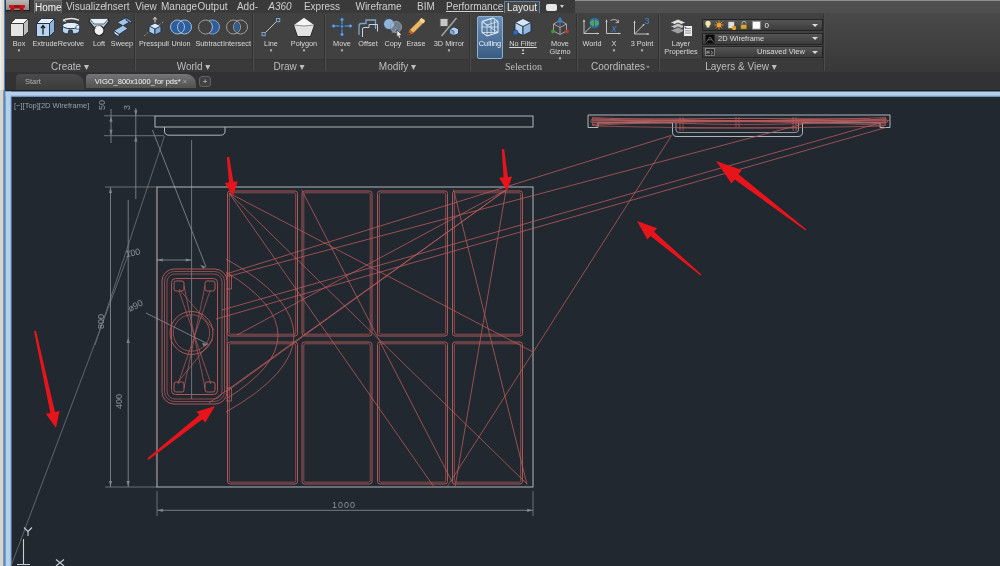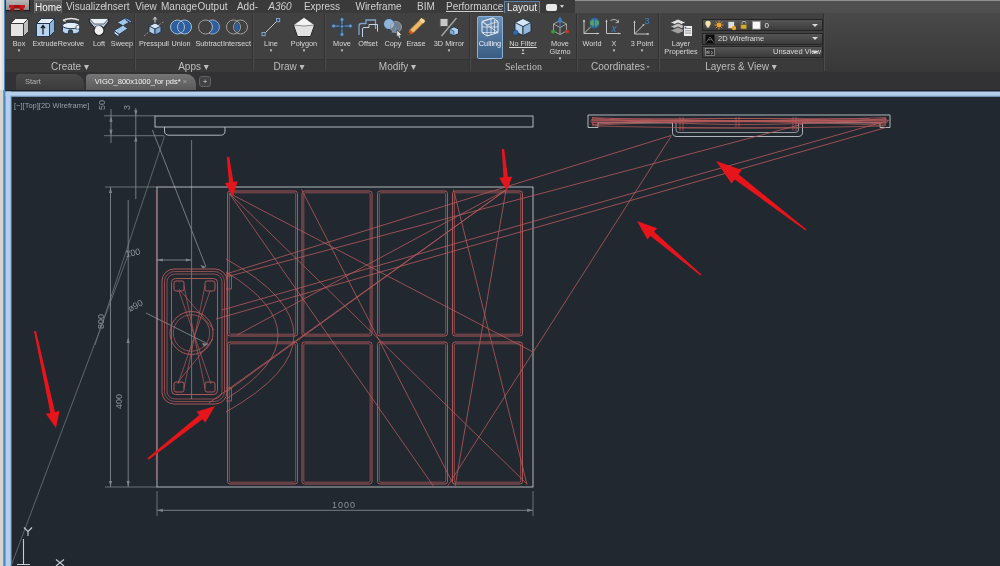--- a/index.html
+++ b/index.html
@@ -38,21 +38,21 @@
   <div class="tab" style="left:446px;width:50px;text-decoration:underline;">Performance</div>
   <div class="tab" style="left:504px;width:34px;height:11px;line-height:11px;top:1px;border:1px solid #5d82a6;background:#474747;color:#eee;">Layout</div>
   <div style="position:absolute;left:546px;top:4px;width:11px;height:7px;background:#e8e8e8;border-radius:2px;"></div>
   <div style="position:absolute;left:560px;top:5px;width:0;height:0;border-left:2.5px solid transparent;border-right:2.5px solid transparent;border-top:3px solid #cfcfcf;"></div>
 </div>
 <div id="ribbon"></div>
 <div style="position:absolute;left:0;top:0;width:3.5px;height:90px;background:linear-gradient(90deg,#f0eeec,#d8d5cf);z-index:5;"></div>
 <div style="position:absolute;left:3.5px;top:0;width:1.8px;height:90px;background:#4a8ac8;z-index:5;"></div>
 <div id="labelrow">
   <div class="plabel" style="left:6px;width:128px;">Create ▾</div>
-  <div class="plabel" style="left:134px;width:119px;">Apps ▾</div>
+  <div class="plabel" style="left:134px;width:119px;">World ▾</div>
   <div class="plabel" style="left:253px;width:72px;">Draw ▾</div>
   <div class="plabel" style="left:325px;width:145px;">Modify ▾</div>
   <div class="plabel" style="left:470px;width:107px;font-family:Liberation Serif, serif;">Selection</div>
   <div class="plabel" style="left:577px;width:82px;">Coordinates</div>
   <div class="plabel" style="left:638px;width:20px;font-size:6px;">»</div>
   <div class="plabel" style="left:659px;width:164px;">Layers &amp; View ▾</div>
 </div>
 <div id="icons">
 
 <div class="btn" style="left:-1px;"><svg width="24" height="22" viewBox="0 0 24 22">
@@ -215,37 +215,37 @@
         <path d="M1,8.5 L5,3 L9,8.5 M3,5.8 L7,5.8" stroke="#9a9a9a" stroke-width="0.6" fill="none"></path>
       </svg>
   <span style="margin-left:15px;">2D Wireframe</span>
   <div style="position:absolute;right:4px;top:3.5px;width:0;height:0;border-left:3.2px solid transparent;border-right:3.2px solid transparent;border-top:3.8px solid #d8d8d8;"></div>
 </div>
 <div style="position:absolute;left:702px;top:46px;width:121px;height:12px;background:linear-gradient(#555555,#3b3b3b);border:1px solid #242424;box-sizing:border-box;color:#dcdcdc;font-size:7.5px;line-height:10px;">
   <svg width="10" height="10" viewBox="0 0 10 10" style="position:absolute;left:2px;top:0;">
         <rect x="0.5" y="1.5" width="9" height="7" fill="#2d2d2d" stroke="#9f9f9f" stroke-width="0.7"></rect>
         <path d="M2,7 L2,4 L4,6.5 L4,3.5 M6,4.2 a1.4,1.4 0 1 1 0,2.8" stroke="#c2c2c2" stroke-width="0.7" fill="none"></path>
       </svg>
-  <span style="margin-left:31px;padding-left:39px;">Unsaved View</span>
+  <span style="margin-left:15px;padding-left:39px;">Unsaved View</span>
   <div style="position:absolute;right:4px;top:3.5px;width:0;height:0;border-left:3.2px solid transparent;border-right:3.2px solid transparent;border-top:3.8px solid #d8d8d8;"></div>
 </div>
 
 <div style="position:absolute;left:824px;top:13px;width:176px;height:59px;background:linear-gradient(#494949,#383838);"></div>
 
 <div class="sep" style="left:134px;"></div>
 <div class="sep" style="left:252px;"></div>
 <div class="sep" style="left:324px;"></div>
 <div class="sep" style="left:469px;"></div>
 <div class="sep" style="left:576px;"></div>
 <div class="sep" style="left:658px;"></div>
 <div class="sep" style="left:823px;"></div>
 </div>
 <div id="filebar">
   <div style="position:absolute;left:16px;top:1.5px;width:68px;height:16.5px;background:linear-gradient(#4a4a4a,#3b3b3b);border-radius:4px 10px 0 0;color:#b2b2b2;font-size:7.5px;line-height:16px;padding-left:9px;box-sizing:border-box;">Start</div>
-  <div style="position:absolute;left:86px;top:1.5px;width:110px;height:21px;background:linear-gradient(#757575,#525252);border-radius:4px 10px 0 0;color:#f4f4f4;font-size:7.5px;line-height:16px;text-align:center;">VIGO_800x1000_for pds* <span style="color:#a8a8a8;">×</span></div>
+  <div style="position:absolute;left:86px;top:1.5px;width:110px;height:14px;background:linear-gradient(#757575,#525252);border-radius:4px 10px 0 0;color:#f4f4f4;font-size:7.5px;line-height:16px;text-align:center;">VIGO_800x1000_for pds* <span style="color:#a8a8a8;">×</span></div>
   <div style="position:absolute;left:199px;top:4px;width:12px;height:11px;background:#414141;border:1px solid #626262;border-radius:3px;color:#cfcfcf;font-size:8px;line-height:10px;text-align:center;box-sizing:border-box;">+</div>
 </div>
 <svg id="canvas" width="1000" height="476" viewBox="0 90 1000 476">
 
 <rect x="0" y="90" width="1000" height="476" fill="#212830"></rect>
 <rect x="0" y="90" width="1000" height="1.5" fill="#1a222c"></rect>
 <rect x="5.2" y="91.5" width="994.8" height="5" fill="#b5d0ec"></rect>
 <rect x="5.2" y="91.5" width="5.8" height="474.5" fill="#b5d0ec"></rect>
 <rect x="11" y="95.7" width="989" height="1" fill="#7299c7"></rect>
 <rect x="10.6" y="95.7" width="1" height="470.3" fill="#7299c7"></rect>

